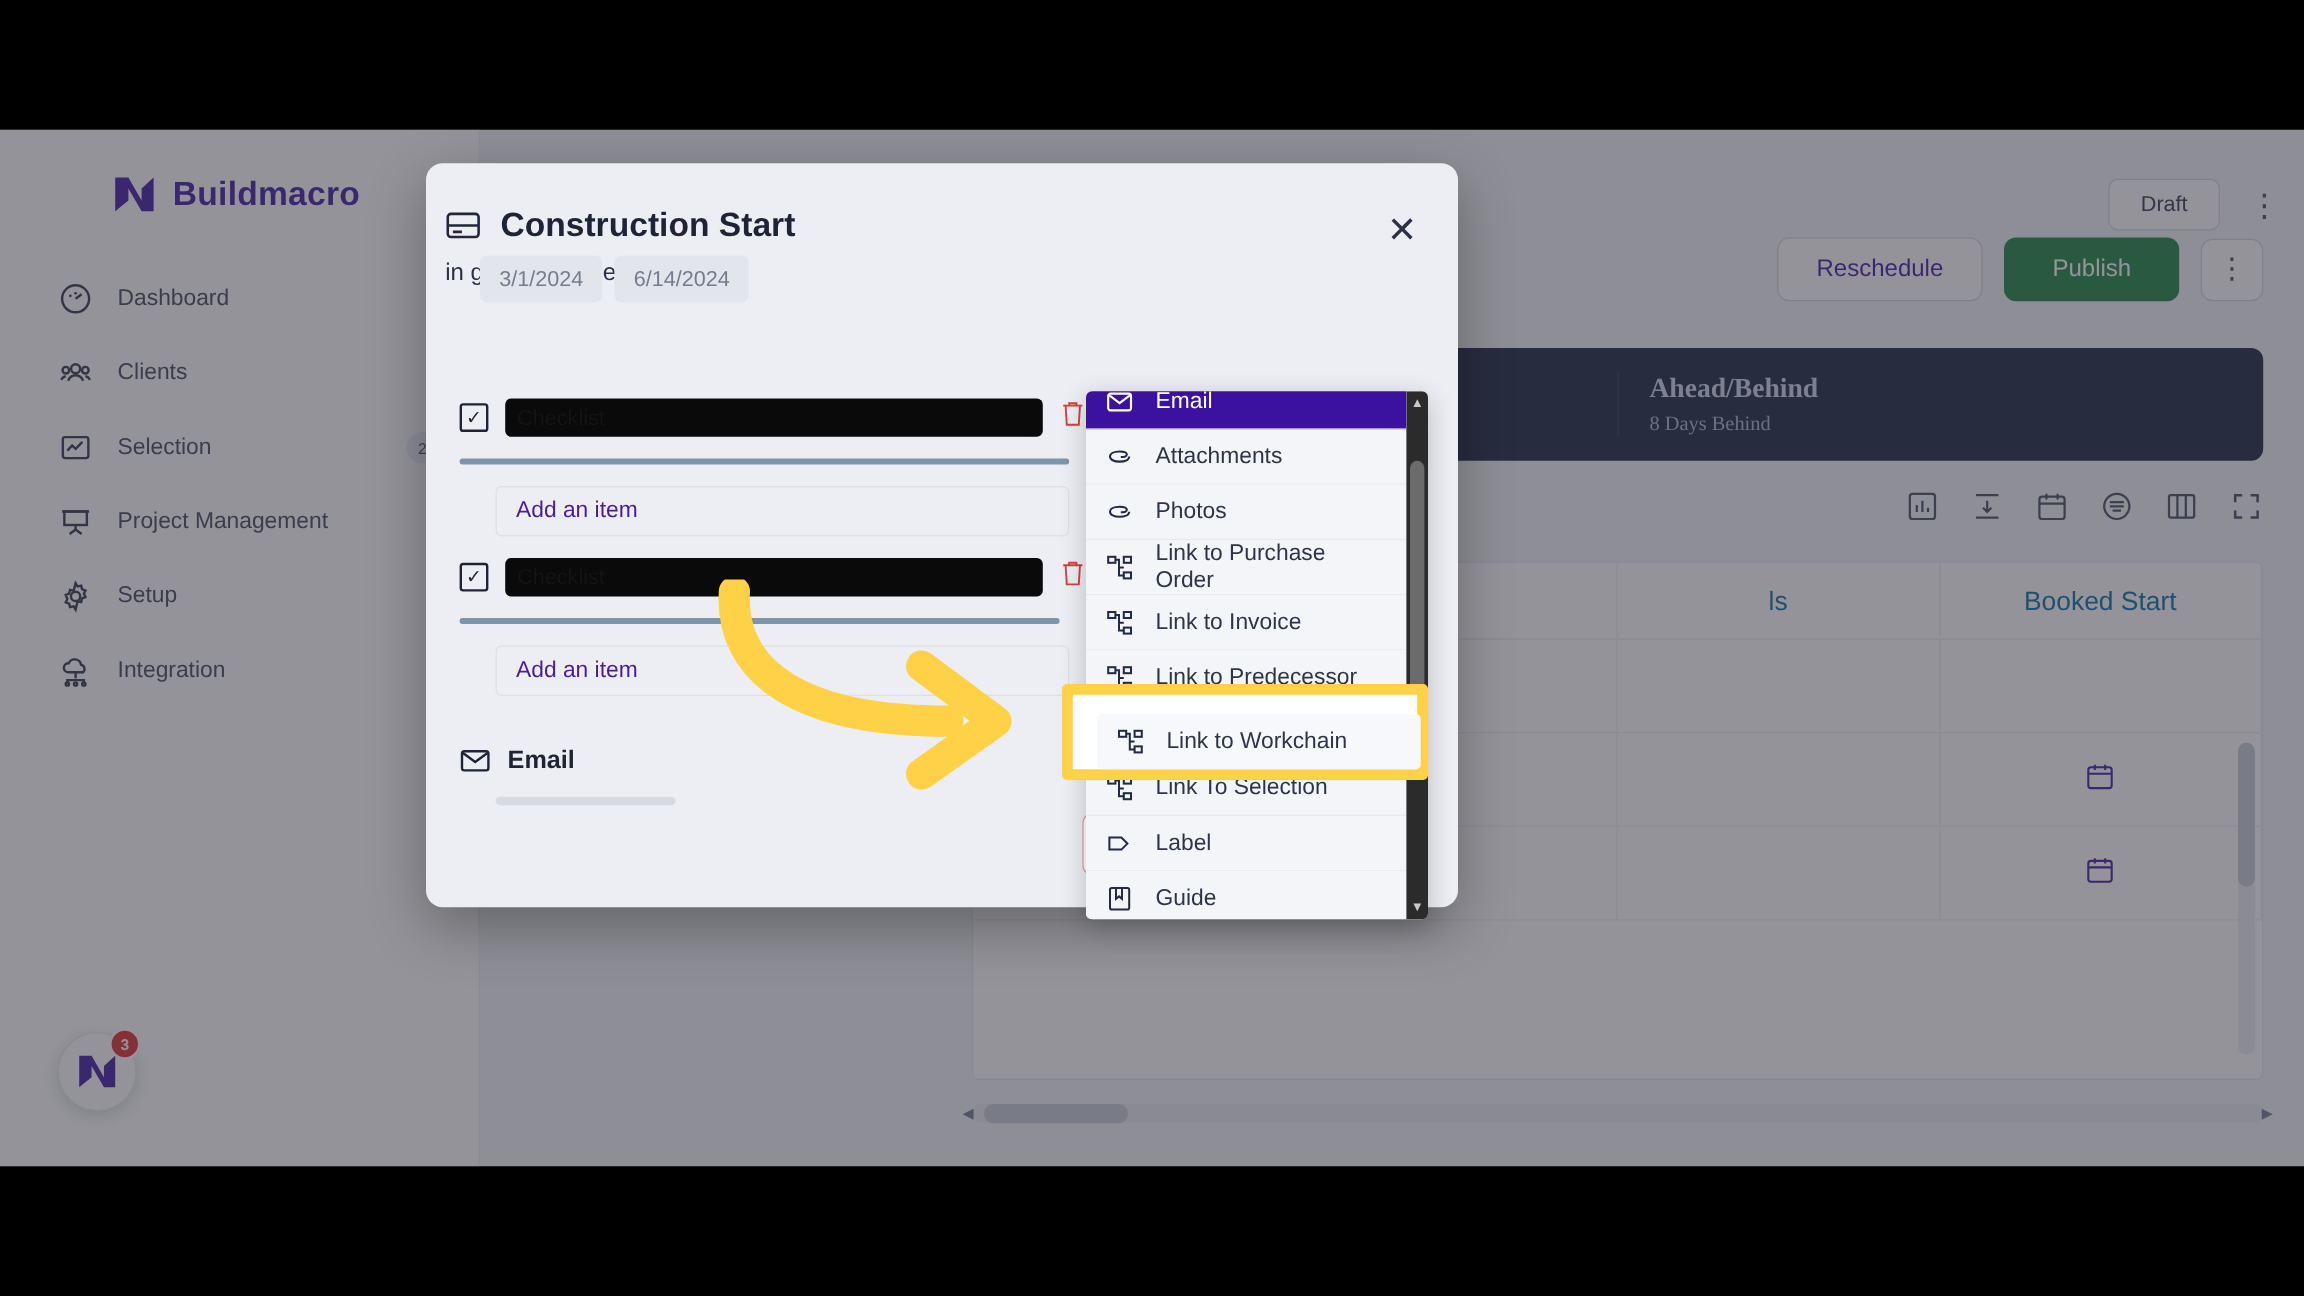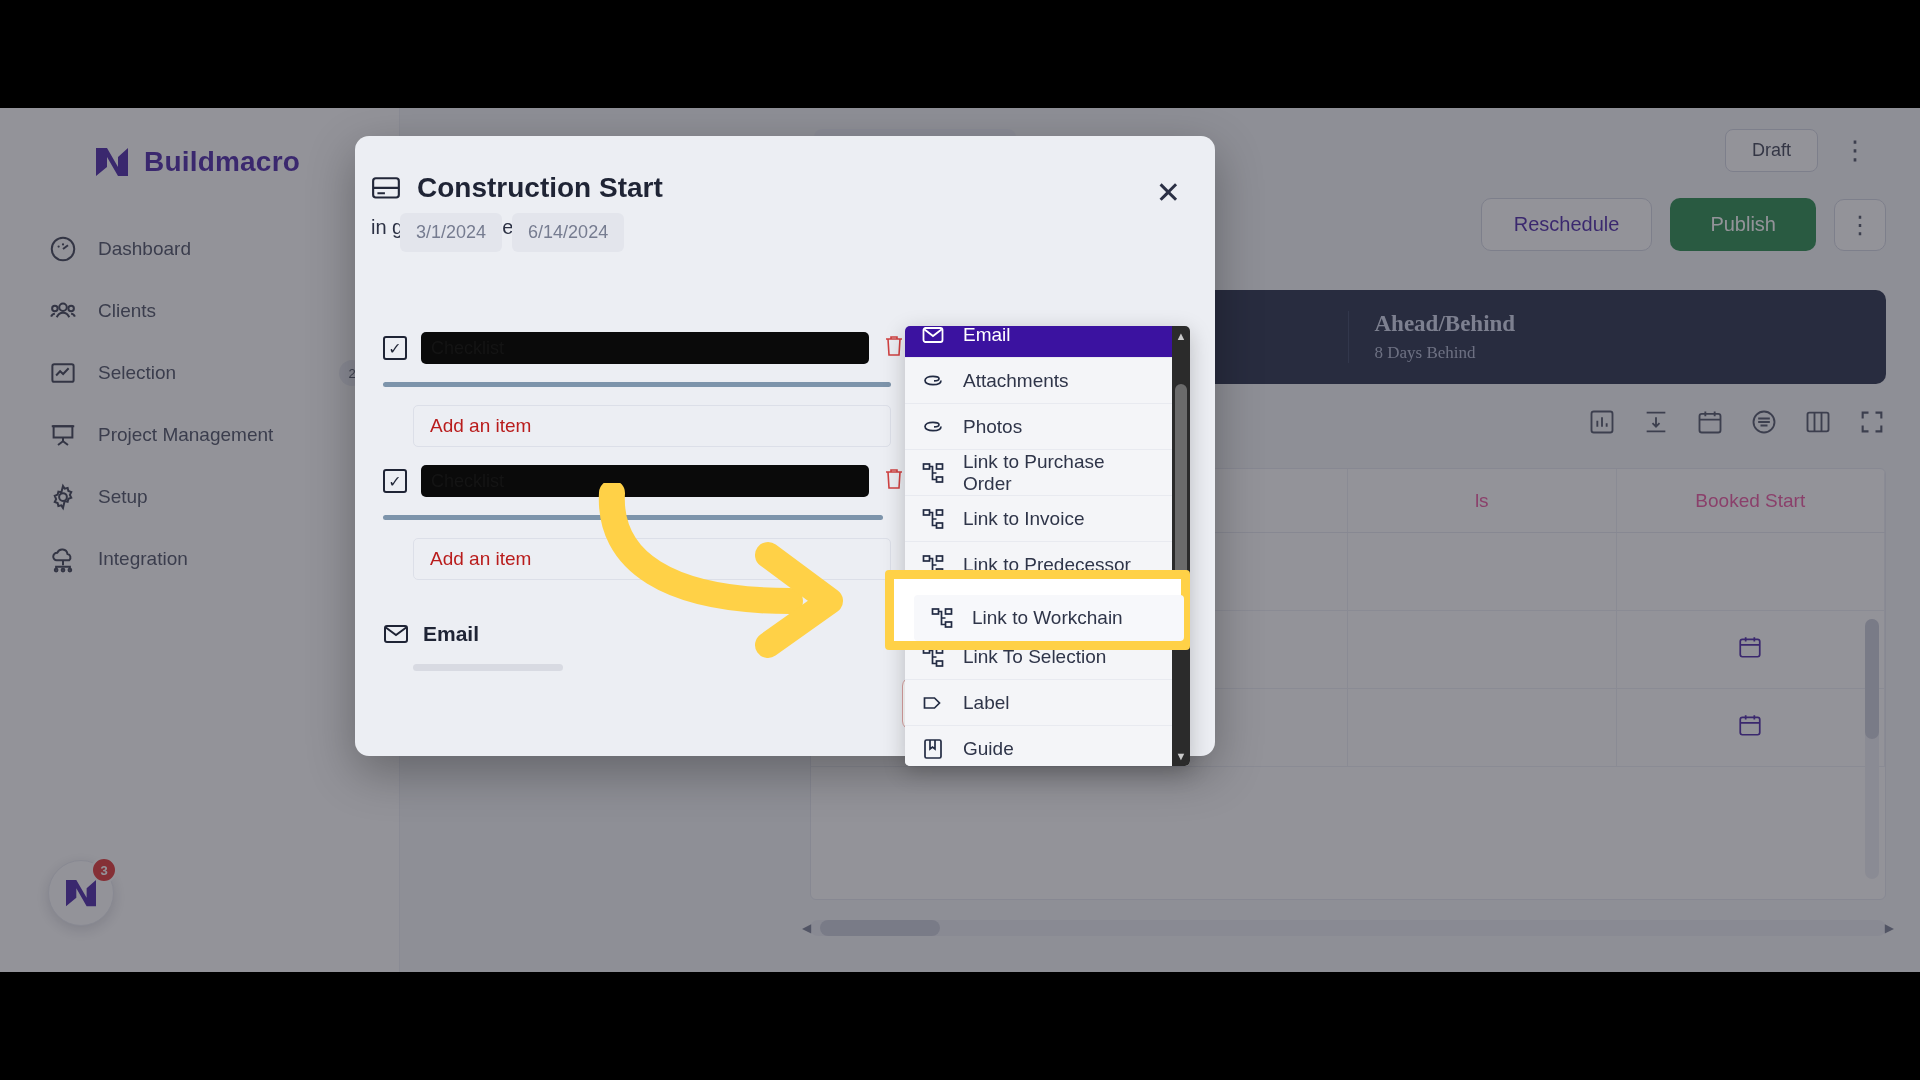--- a/index.html
+++ b/index.html
@@ -67,21 +67,21 @@
     position: absolute; left: 388px; top: 232px;
     width: 26px; height: 26px; border-radius: 50%;
     background: #fff; border: 1px solid #e3e6ee;
     display: flex; align-items: center; justify-content: center;
     font-size: 15px; color: #5a6076; cursor: pointer; z-index: 6;
   }
 
   
   #main { position: absolute; left: 400px; top: 0; right: 0; height: 864px; }
 
-  .topbar { display: flex; align-items: center; height: 84px; padding: 0 46px 0 0; }
+  .topbar { display: flex; align-items: flex-end; height: 84px; padding: 0 14px 0 0; }
   .proj-select {
     display: flex; align-items: center; gap: 18px;
     margin-left: 18px; font-size: 22px; color: #3b12a0; font-weight: 500; cursor: pointer;
   }
   .chev { font-size: 15px; color: #6b7084; }
   .home-ico { margin-left: 22px; width: 30px; height: 28px; }
   .dash-chip {
     display: flex; align-items: center; gap: 12px;
     margin-left: 178px; padding: 8px 16px; border-radius: 8px;
     background: #eceef5; cursor: pointer;
@@ -131,21 +131,21 @@
   .viewtools svg { width: 28px; height: 28px; cursor: pointer; }
 
   
   .tablewrap {
     position: absolute; left: 410px; top: 360px; right: 34px; bottom: 72px;
     background: #fff; border: 1px solid #e4e7f0; border-radius: 6px; overflow: hidden;
   }
   .thead { display: flex; height: 64px; border-bottom: 1px solid #e4e7f0; }
   .th {
     flex: 1; display: flex; align-items: center; justify-content: center;
-    font-size: 19px; color: #ec4899; border-right: 1px solid #eceef3;
+    font-size: 22px; color: #0369a1; border-right: 1px solid #eceef3;
   }
   .trow { display: flex; height: 78px; border-bottom: 1px solid #eceef3; }
   .td { flex: 1; display: flex; align-items: center; justify-content: center;
         border-right: 1px solid #eceef3; color: #3c4257; font-size: 17px; }
   .cal-ico { color: #3b12a0; }
 
   .vscroll {
     position: absolute; right: 6px; top: 150px; width: 14px; height: 260px;
     background: #eceef3; border-radius: 7px;
   }
@@ -204,21 +204,21 @@
     height: 32px; background: #0a0a0a; border-radius: 5px; flex: none;
     display: flex; align-items: center; padding-left: 10px;
     color: #141414; font-size: 18px; overflow: hidden;
   }
   .trash { color: #d04141; font-size: 20px; cursor: pointer; }
 
   .progline { height: 5px; background: #7d94ab; border-radius: 3px; margin: 18px 0 0 28px; }
   .additem {
     margin: 18px 0 0 58px; height: 42px; border: 1px solid #dcdfe8; border-radius: 5px;
     display: flex; align-items: center; padding-left: 16px;
-    color: #b91c1c; font-size: 19px; background: transparent; cursor: text;
+    color: #4c1d95; font-size: 19px; background: transparent; cursor: text;
   }
   .email-sec { display: flex; align-items: center; gap: 14px; margin: 42px 0 0 28px; }
   .email-sec .ico { width: 26px; height: 22px; color: #1f2435; }
   .email-sec span { font-size: 21px; font-weight: 700; color: #1f2435; }
   .email-bar { margin: 18px 0 0 58px; width: 150px; height: 7px;
                background: #d8dae2; border-radius: 4px; }
 
   .modal-foot {
     position: absolute; right: 32px; bottom: 26px; display: flex; gap: 16px; align-items: center;
   }

